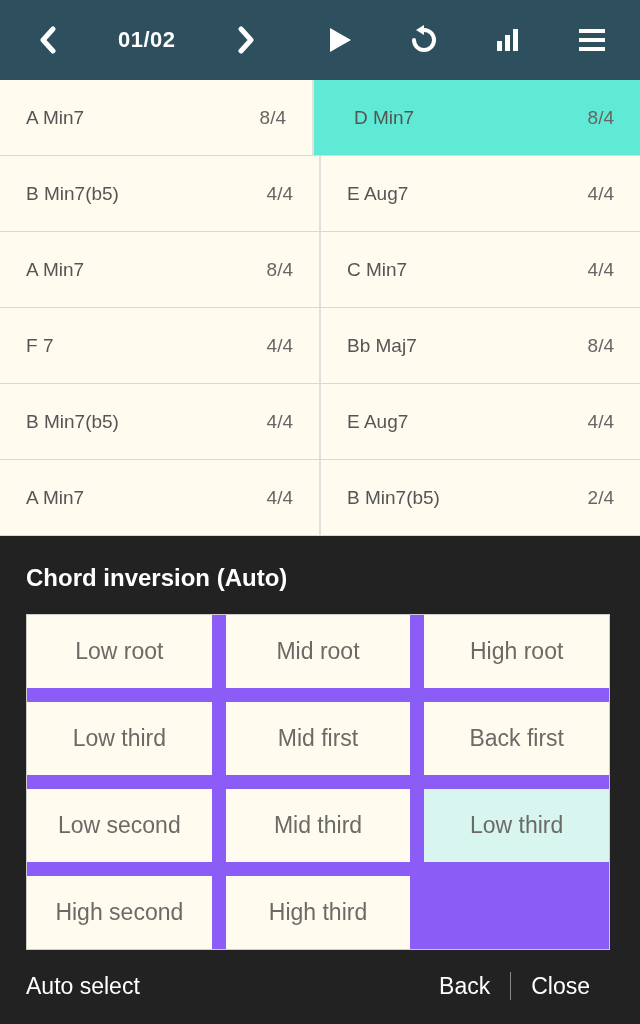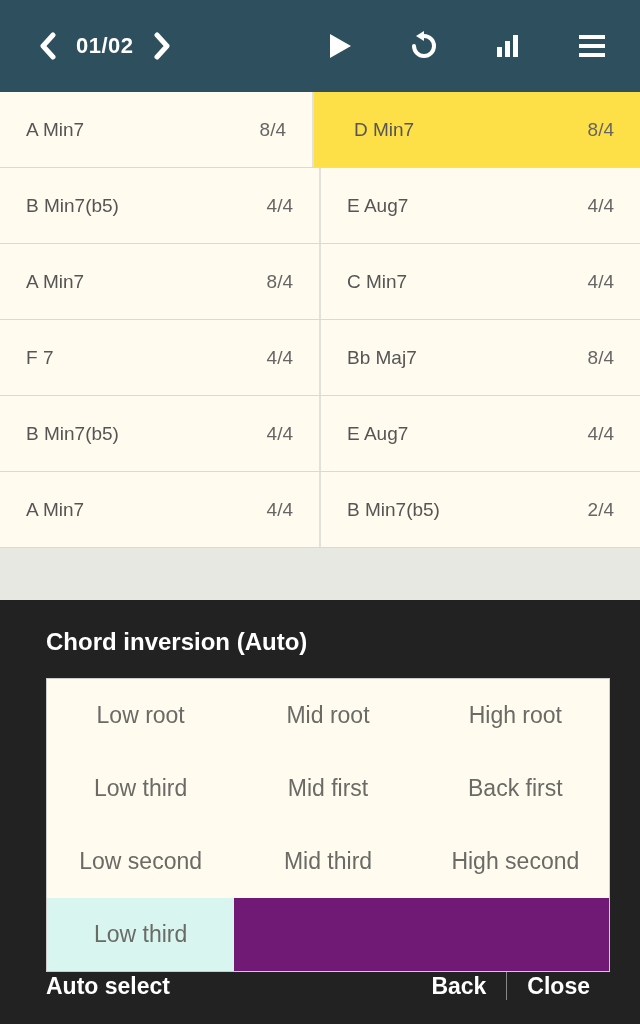--- a/index.html
+++ b/index.html
@@ -8,21 +8,21 @@
 
   
   .header {
     background: #2d4f5e;
     height: 92px;
     display: flex;
     align-items: center;
     color: #fff;
     padding: 0 20px;
   }
-  .header .nav-cluster { display: flex; align-items: center; }
+  .header .nav-cluster { display: flex; align-items: center; gap: 42px; }
   .header .page-label { font-size: 22px; font-weight: 600; letter-spacing: 0.5px; }
   .header .spacer { flex: 1; }
   .header .icon-btn { width: 56px; display: flex; align-items: center; justify-content: center; cursor: pointer; }
   .header svg { display: block; }
 
   
   .chord-area {
     flex: 1;
     background: #e8e8e3;
     display: flex;
@@ -37,59 +37,60 @@
     background: #fffcef;
     display: flex;
     align-items: center;
     justify-content: space-between;
     padding: 0 26px;
     height: 75px;
     border-right: 2px solid #e2e2dd;
     color: #555;
     font-size: 19px;
   }
-  .chord-cell.highlight { background: #fde047; padding-left: 40px; }
+  .chord-cell.highlight { background: #5eead4; padding-left: 40px; }
   .chord-cell:last-child { border-right: none; }
   .chord-name {}
   .chord-sig { color: #666; }
 
   
   .panel {
     background: #222;
     color: #fff;
-    padding: 28px 30px 24px 46px;
+    padding: 28px 30px 24px 26px;
   }
   .panel-title {
     font-size: 24px;
     font-weight: 700;
     margin-bottom: 22px;
   }
   .inversion-grid {
     display: grid;
     grid-template-columns: repeat(3, 1fr);
-    background: #701a75;
-    gap: 0;
+    background: #8b5cf6;
+    gap: 14px;
     border: 1px solid #ccc;
   }
   .inv-cell {
     background: #fffcef;
     color: #6a6a66;
     font-size: 23px;
     height: 73px;
     display: flex;
     align-items: center;
     justify-content: center;
     cursor: pointer;
   }
   .inv-cell.selected { background: #d9f5ef; }
   .panel-footer {
     display: flex;
     align-items: center;
+    margin-top: 22px;
     font-size: 23px;
-    font-weight: 700;
+    font-weight: 400;
   }
   .panel-footer .auto { flex: 1; cursor: pointer; }
   .panel-footer .back, .panel-footer .close { cursor: pointer; padding: 0 20px; }
   .panel-footer .divider { width:1px; height:28px; background:#888; }
 </style>
 </head>
 <body>
 
 <div class="header">
   <div class="nav-cluster">
@@ -200,22 +201,23 @@
   <div class="panel-title">Chord inversion (Auto)</div>
   <div class="inversion-grid" id="inv-grid">
       <div class="inv-cell">Low root</div>
       <div class="inv-cell">Mid root</div>
       <div class="inv-cell">High root</div>
       <div class="inv-cell">Low third</div>
       <div class="inv-cell">Mid first</div>
       <div class="inv-cell">Back first</div>
       <div class="inv-cell">Low second</div>
       <div class="inv-cell">Mid third</div>
+      <div class="inv-cell selected">Low third</div>
       <div class="inv-cell">High second</div>
-      <div class="inv-cell selected">Low third</div>
+      <div class="inv-cell">High third</div>
     </div>
   <div class="panel-footer">
     <div class="auto">Auto select</div>
     <div class="back">Back</div>
     <div class="divider"></div>
     <div class="close">Close</div>
   </div>
 </div>
 
 </body></html>

